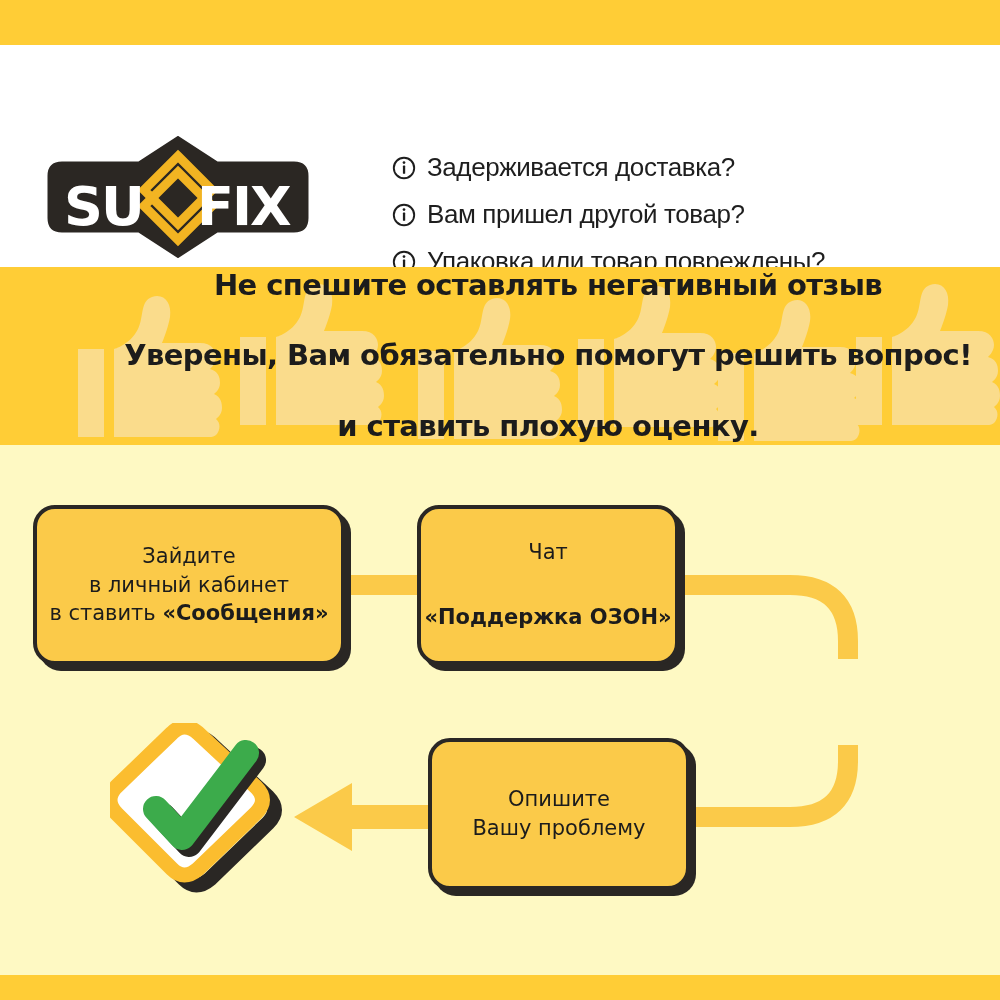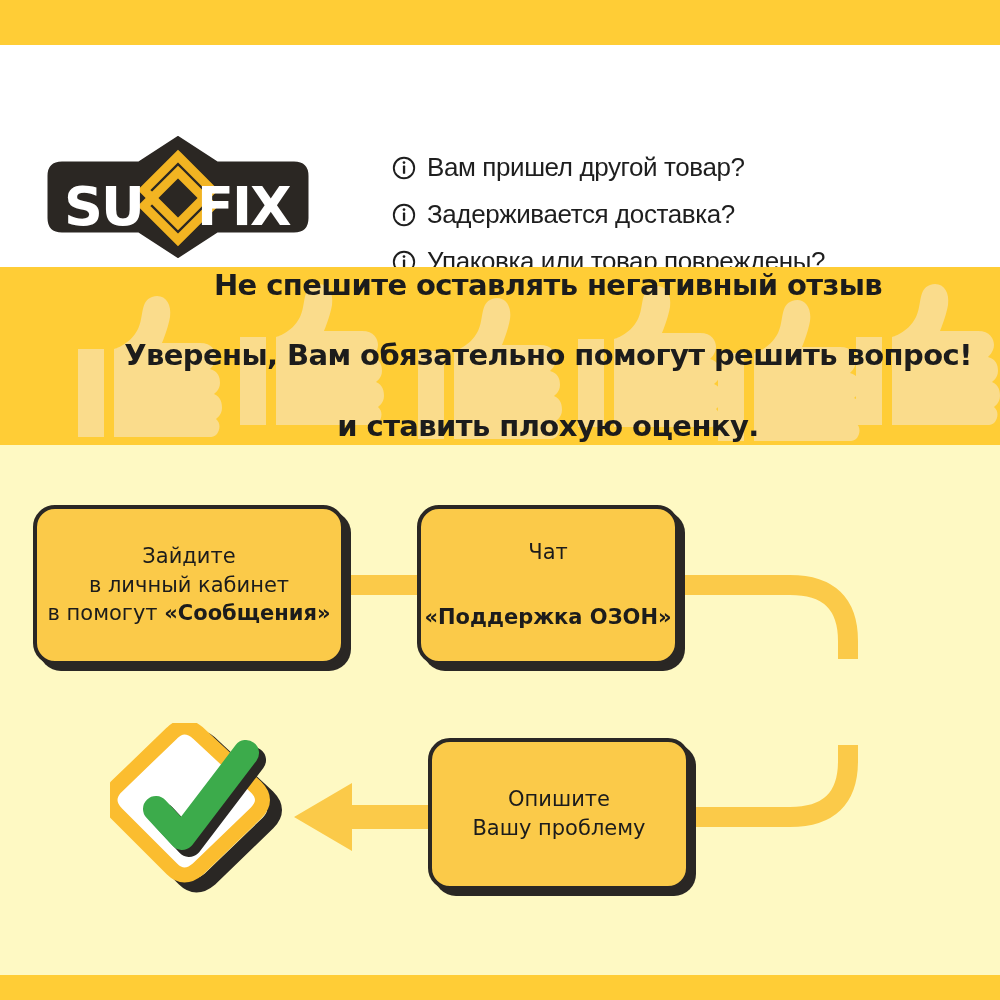--- a/index.html
+++ b/index.html
@@ -152,30 +152,30 @@
   </div>
 
   <div class="questions">
 
     <div class="q-row">
       <svg class="q-icon" viewBox="0 0 24 24">
         <circle cx="12" cy="12" r="10.2" fill="none" stroke="#1e1e1e" stroke-width="1.9"></circle>
         <circle cx="12" cy="6.6" r="1.35" fill="#1e1e1e"></circle>
         <rect x="10.9" y="9.6" width="2.3" height="8.2" rx="0.6" fill="#1e1e1e"></rect>
       </svg>
-      <span class="q-text">Вам пришел другой товар?</span>
+      <span class="q-text">Задерживается доставка?</span>
     </div>
 
     <div class="q-row">
       <svg class="q-icon" viewBox="0 0 24 24">
         <circle cx="12" cy="12" r="10.2" fill="none" stroke="#1e1e1e" stroke-width="1.9"></circle>
         <circle cx="12" cy="6.6" r="1.35" fill="#1e1e1e"></circle>
         <rect x="10.9" y="9.6" width="2.3" height="8.2" rx="0.6" fill="#1e1e1e"></rect>
       </svg>
-      <span class="q-text">Задерживается доставка?</span>
+      <span class="q-text">Вам пришел другой товар?</span>
     </div>
 
     <div class="q-row">
       <svg class="q-icon" viewBox="0 0 24 24">
         <circle cx="12" cy="12" r="10.2" fill="none" stroke="#1e1e1e" stroke-width="1.9"></circle>
         <circle cx="12" cy="6.6" r="1.35" fill="#1e1e1e"></circle>
         <rect x="10.9" y="9.6" width="2.3" height="8.2" rx="0.6" fill="#1e1e1e"></rect>
       </svg>
       <span class="q-text">Упаковка или товар повреждены?</span>
     </div>
@@ -234,21 +234,21 @@
 
     <g>
       <path d="M 436 360 L 436 384 L 352 384 L 352 406 L 294 372 L 352 338 L 352 360 Z" fill="#fbca49"></path>
     </g>
   </svg>
 
   <div class="node" id="node-1">
     <div class="node-line">Зайдите</div>
     <div class="node-line">в личный кабинет</div>
     <div class="node-line mix">
-      <span>в помогут </span><b>«Сообщения»</b>
+      <span>в ставить </span><b>«Сообщения»</b>
     </div>
   </div>
 
   <div class="node" id="node-2">
     <div class="node-line">Чат</div>
     <div class="node-line bold">«Поддержка ОЗОН»</div>
   </div>
 
 
   <div class="node" id="node-4">

